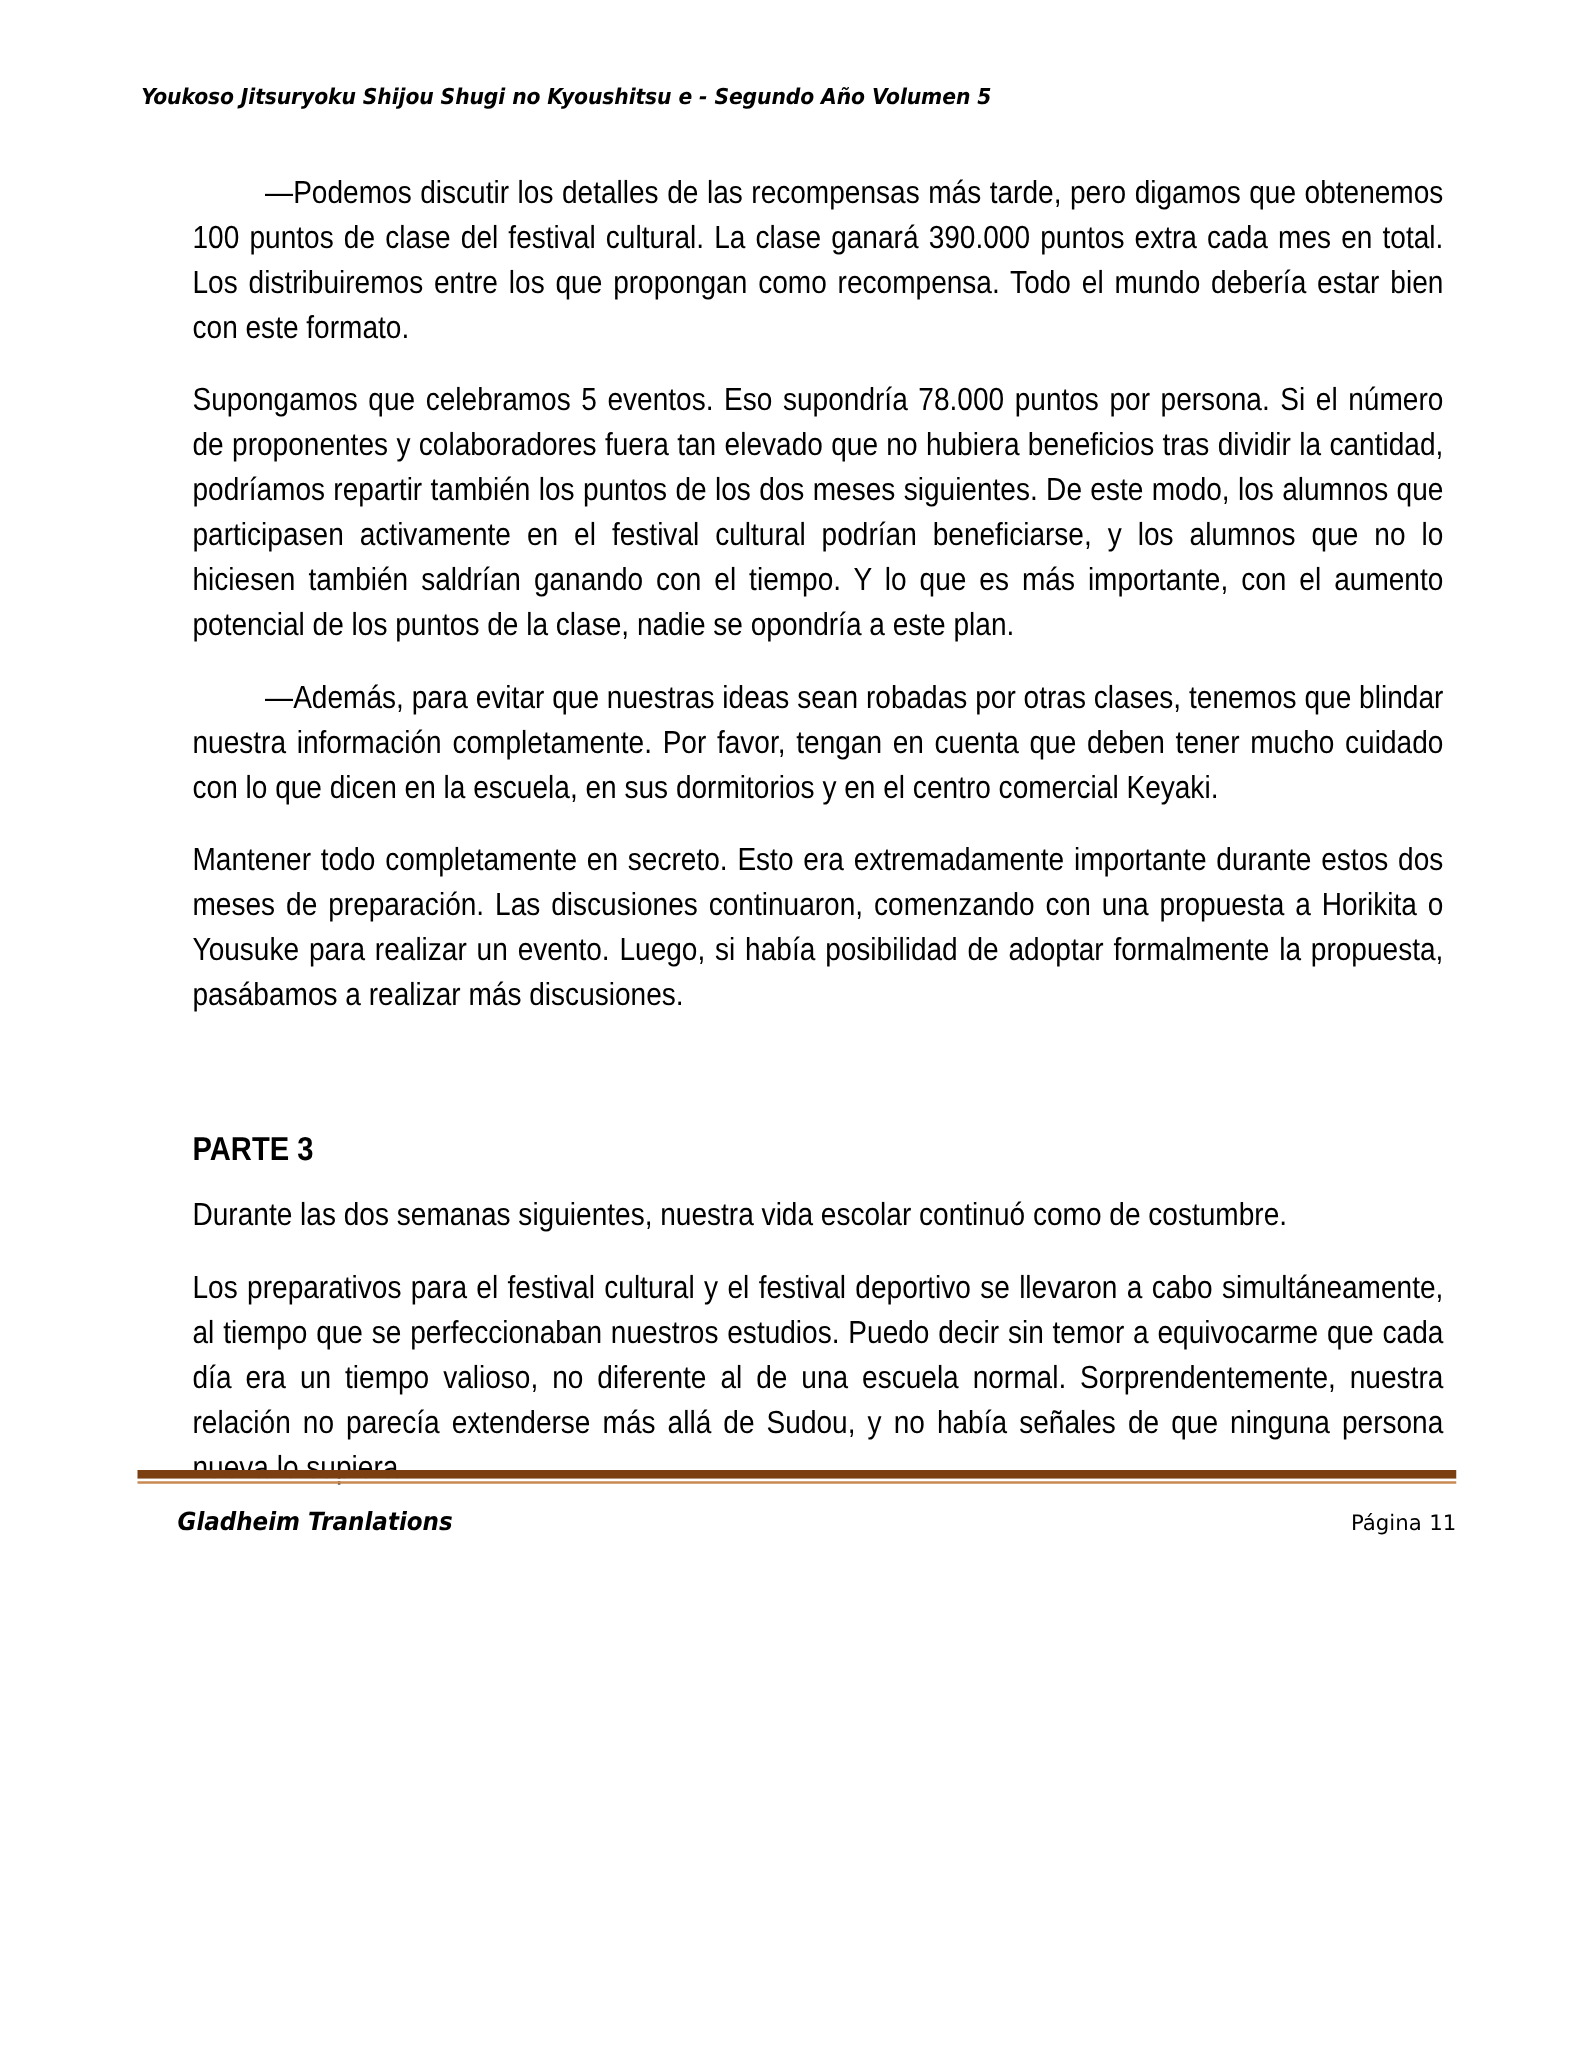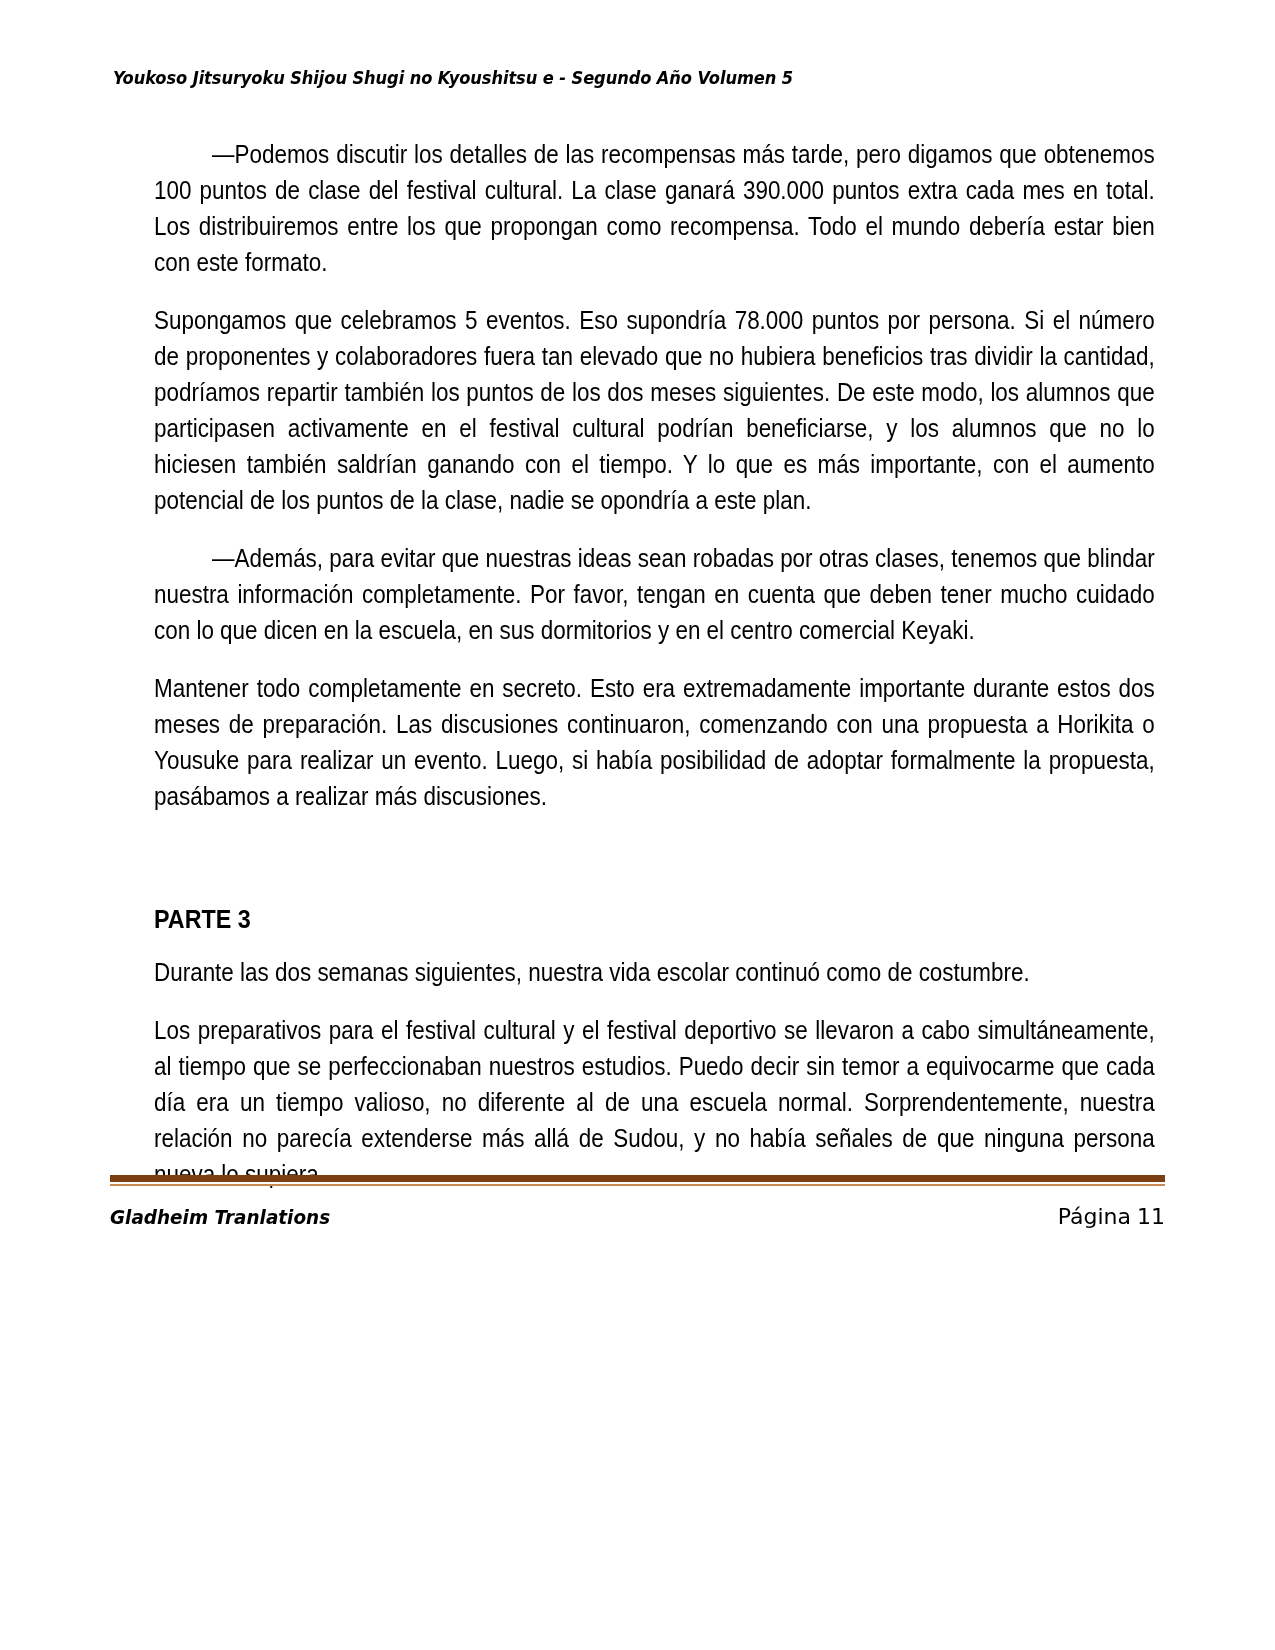--- a/index.html
+++ b/index.html
@@ -103,34 +103,35 @@
   }
   .footer-rule .bar-thin {
     height: 2px;
     background: #C98A52;
   }
   .footer-row {
     display: flex;
     align-items: baseline;
     justify-content: space-between;
     margin-top: 18px;
+    margin-left: 32px;
   }
   .footer-brand {
     font-family: "DejaVu Sans", sans-serif;
     font-weight: bold;
     font-style: italic;
     font-size: 20px;
     transform: scaleX(0.92);
     transform-origin: left center;
     white-space: nowrap;
     color: #000;
   }
   .footer-page {
     font-family: "DejaVu Sans", sans-serif;
-    font-size: 22px;
+    font-size: 17px;
     white-space: nowrap;
     color: #000;
   }
   .footer-page .pnum { margin-left: 6px; }
 </style>
 </head>
 <body>
 
 <div class="page">
 

